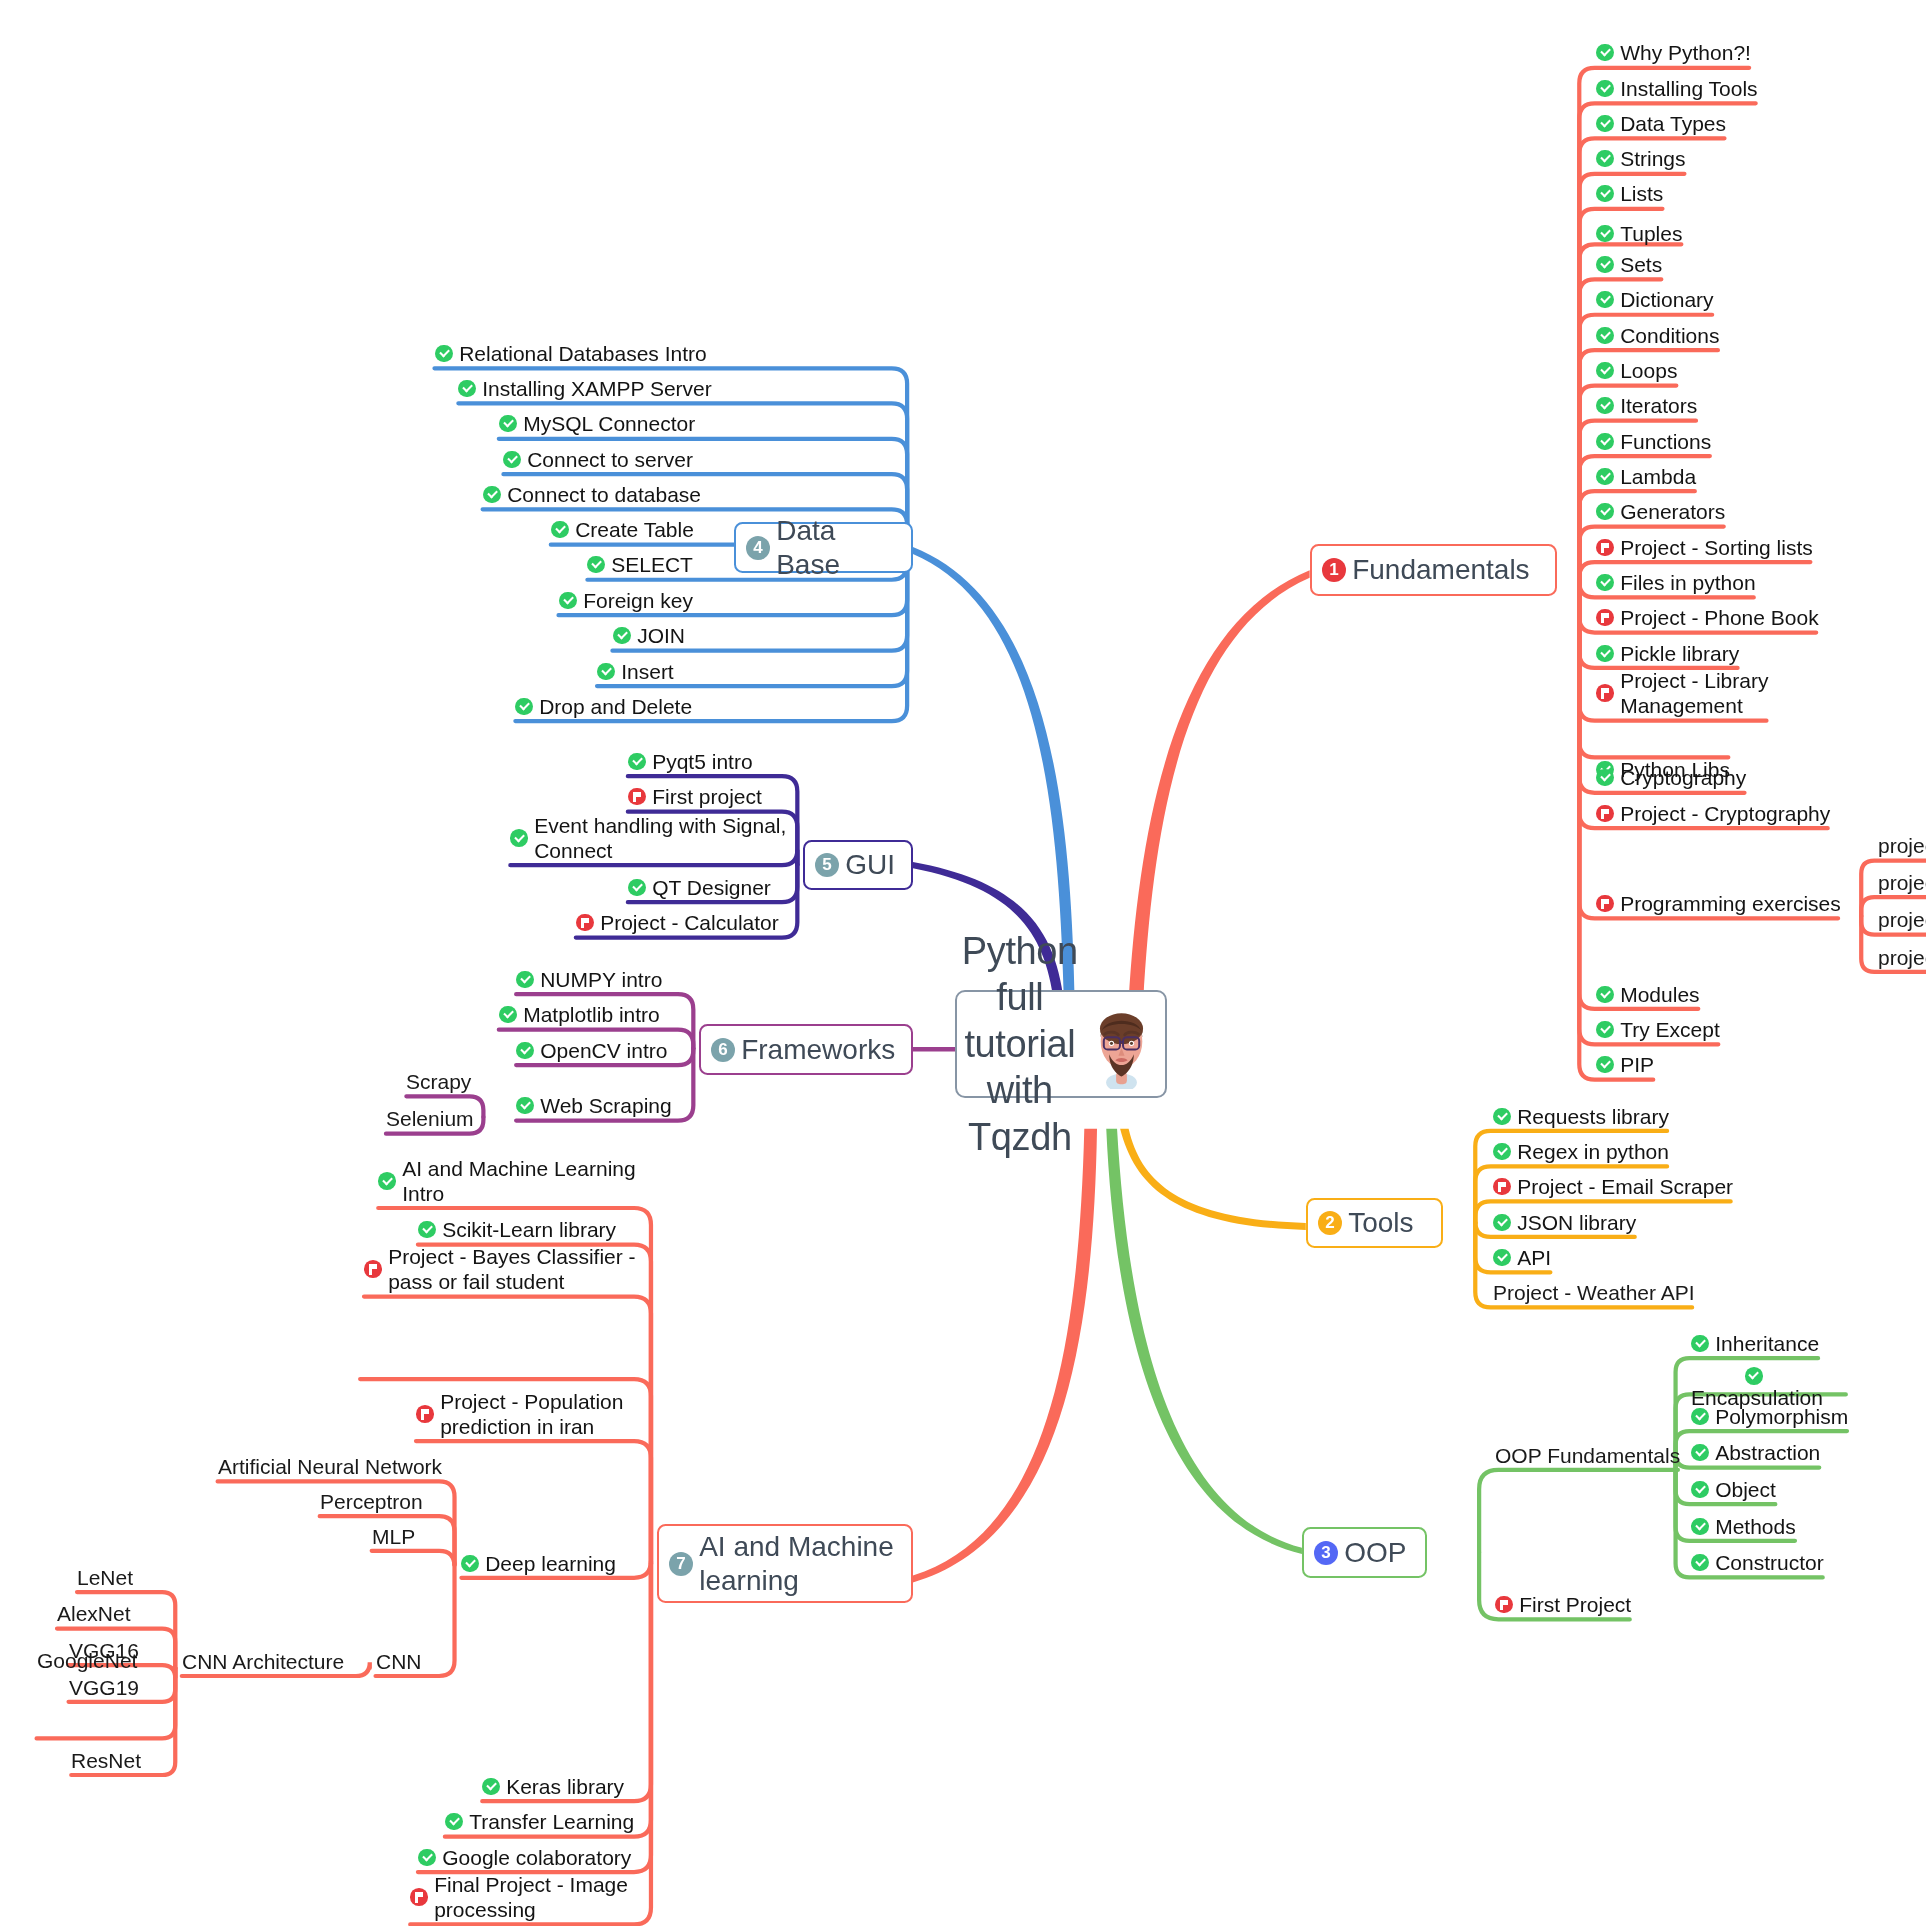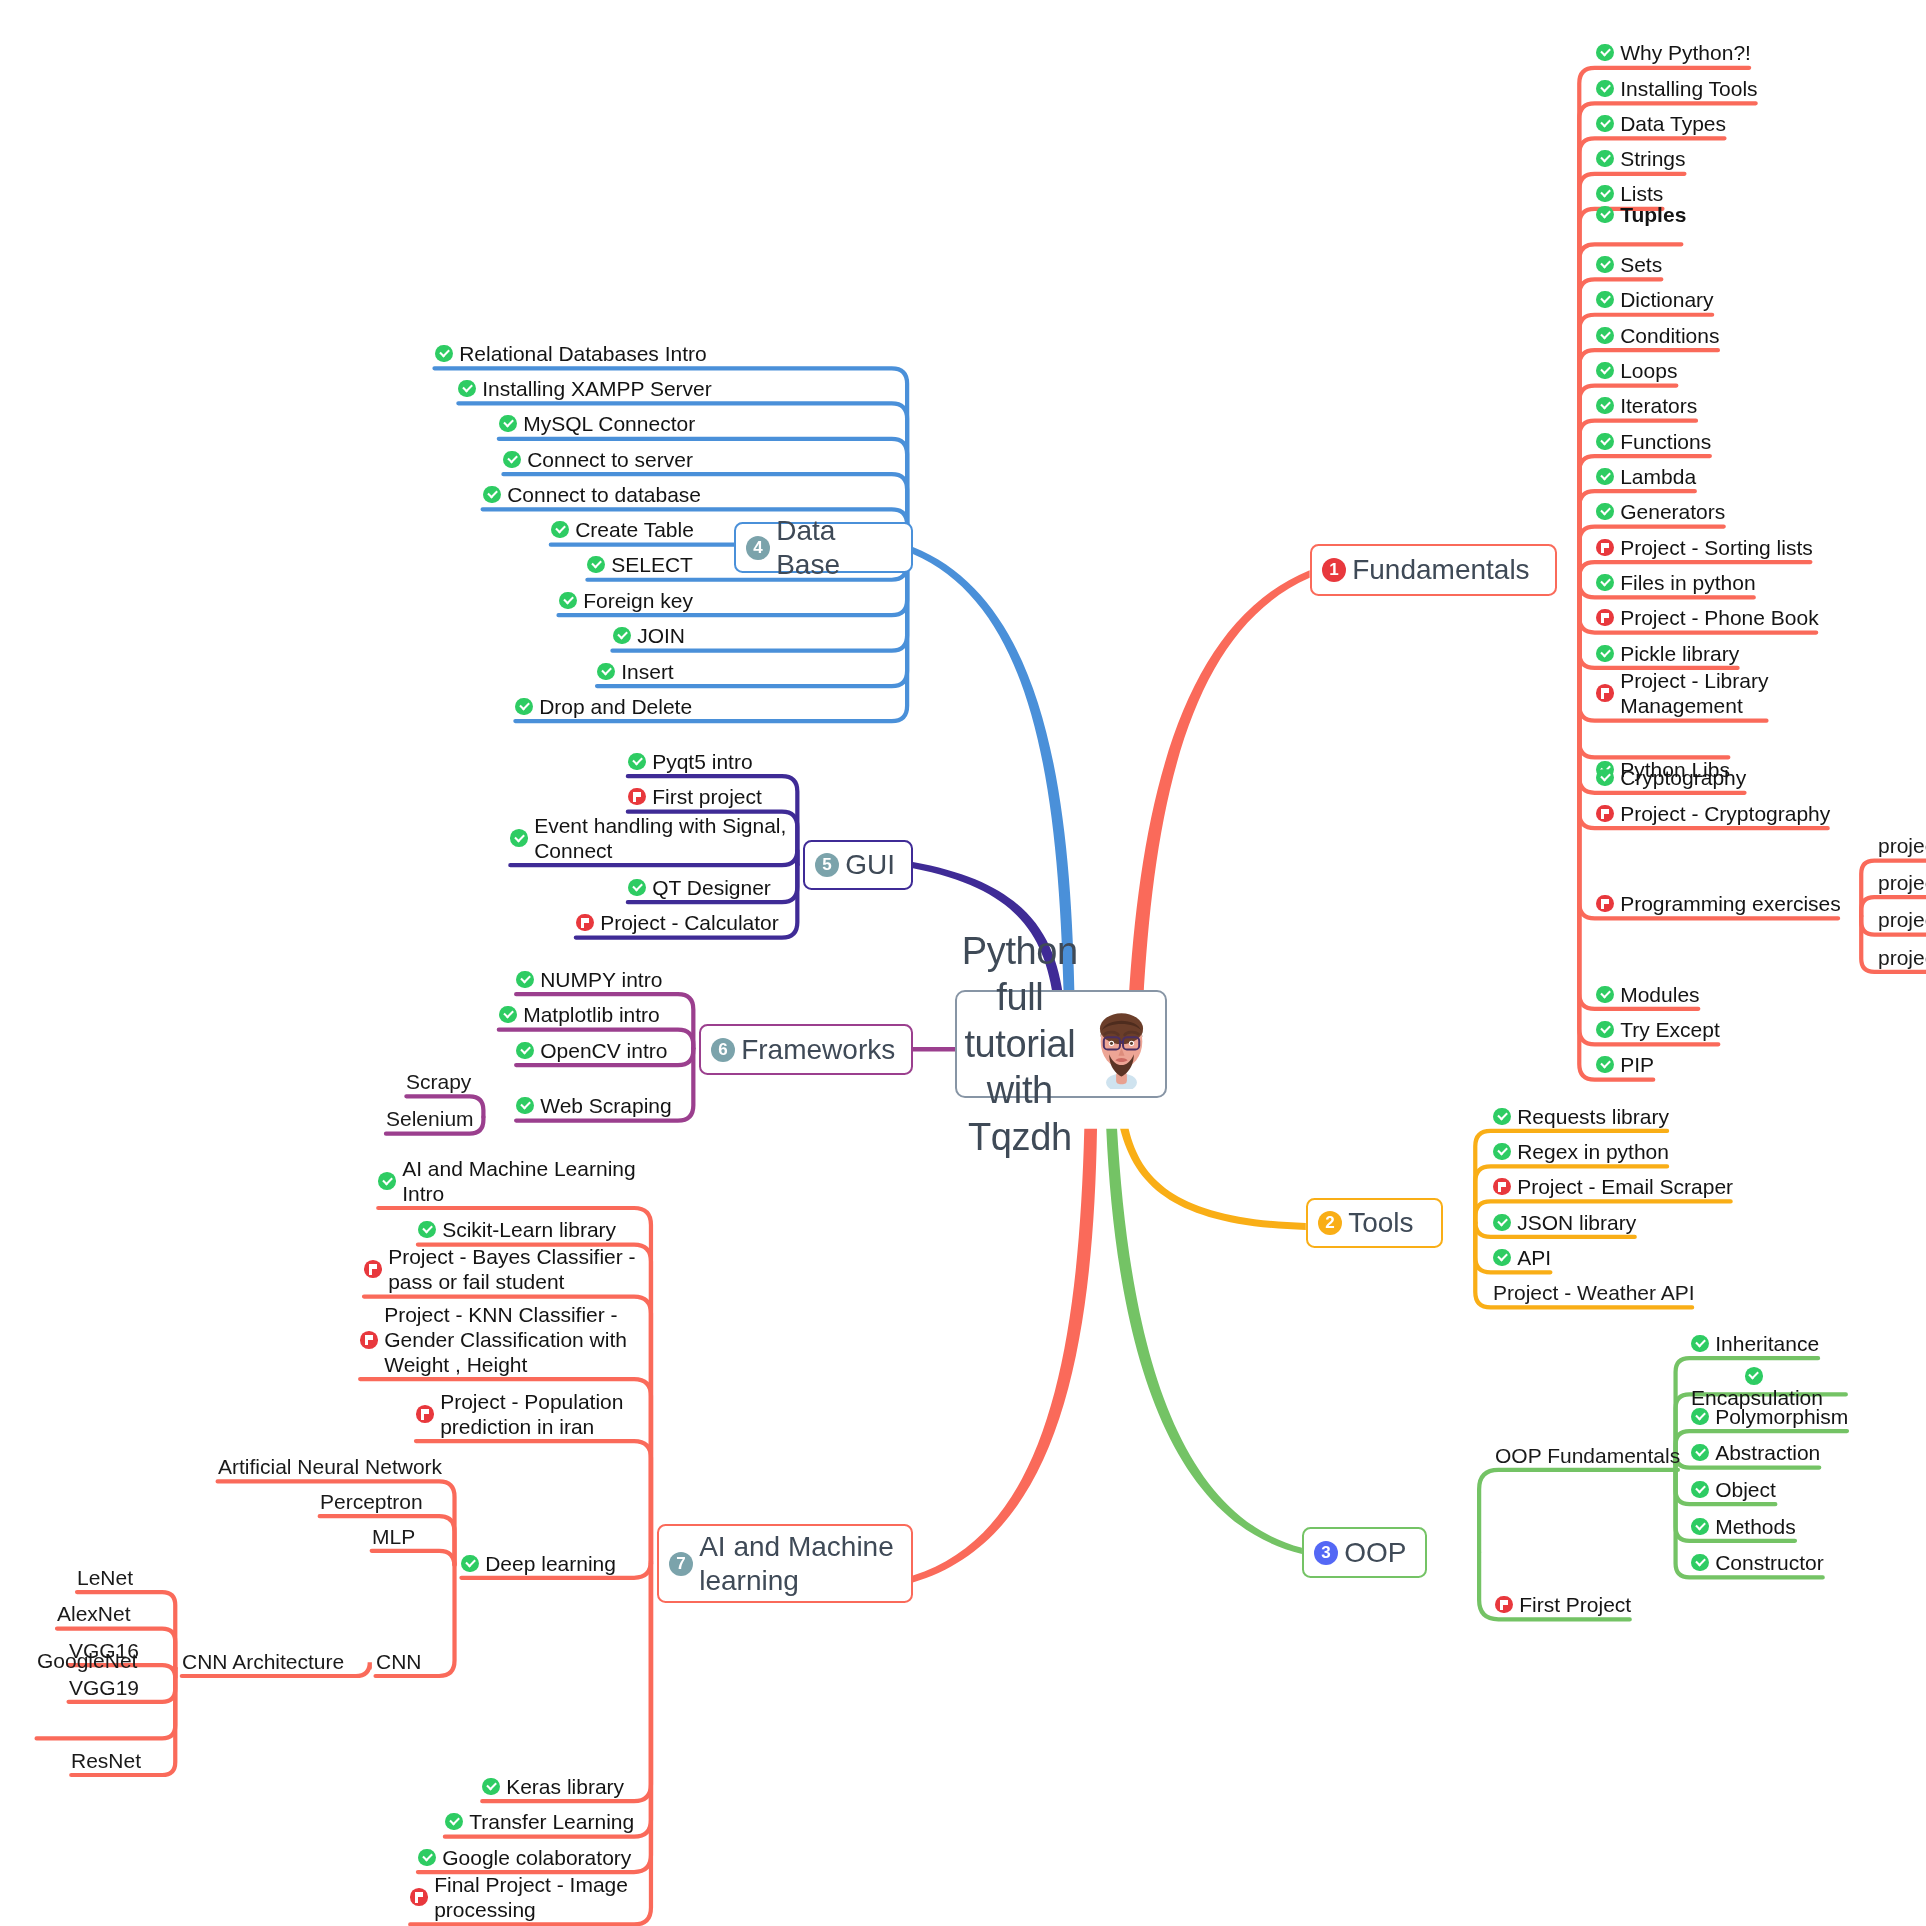--- a/index.html
+++ b/index.html
@@ -228,21 +228,21 @@
       <span class="ltext">Data Types</span>
     </div>
   <div class="leaf" style="left:1596px; top:146px;">
       <span class="ico check"></span>
       <span class="ltext">Strings</span>
     </div>
   <div class="leaf" style="left:1596px; top:181px;">
       <span class="ico check"></span>
       <span class="ltext">Lists</span>
     </div>
-  <div class="leaf" style="left:1596px; top:202px;font-weight:bold;">
+  <div class="leaf" style="left:1596px; top:221px;">
       <span class="ico check"></span>
       <span class="ltext">Tuples</span>
     </div>
   <div class="leaf" style="left:1596px; top:252px;">
       <span class="ico check"></span>
       <span class="ltext">Sets</span>
     </div>
   <div class="leaf" style="left:1596px; top:287px;">
       <span class="ico check"></span>
       <span class="ltext">Dictionary</span>
@@ -489,26 +489,20 @@
 Intro</span>
     </div>
   <div class="leaf" style="left:418px; top:1217px;">
       <span class="ico check"></span>
       <span class="ltext">Scikit-Learn library</span>
     </div>
   <div class="leaf" style="left:364px; top:1244px;">
       <span class="ico flag"></span>
       <span class="ltext">Project - Bayes Classifier -
 pass or fail student</span>
-    </div>
-  <div class="leaf" style="left:360px; top:1302px;">
-      <span class="ico flag"></span>
-      <span class="ltext">Project - KNN Classifier -
-Gender Classification with
-Weight , Height</span>
     </div>
   <div class="leaf" style="left:416px; top:1389px;">
       <span class="ico flag"></span>
       <span class="ltext">Project - Population
 prediction in iran</span>
     </div>
   <div class="leaf" style="left:461px; top:1551px;">
       <span class="ico check"></span>
       <span class="ltext">Deep learning</span>
     </div>

